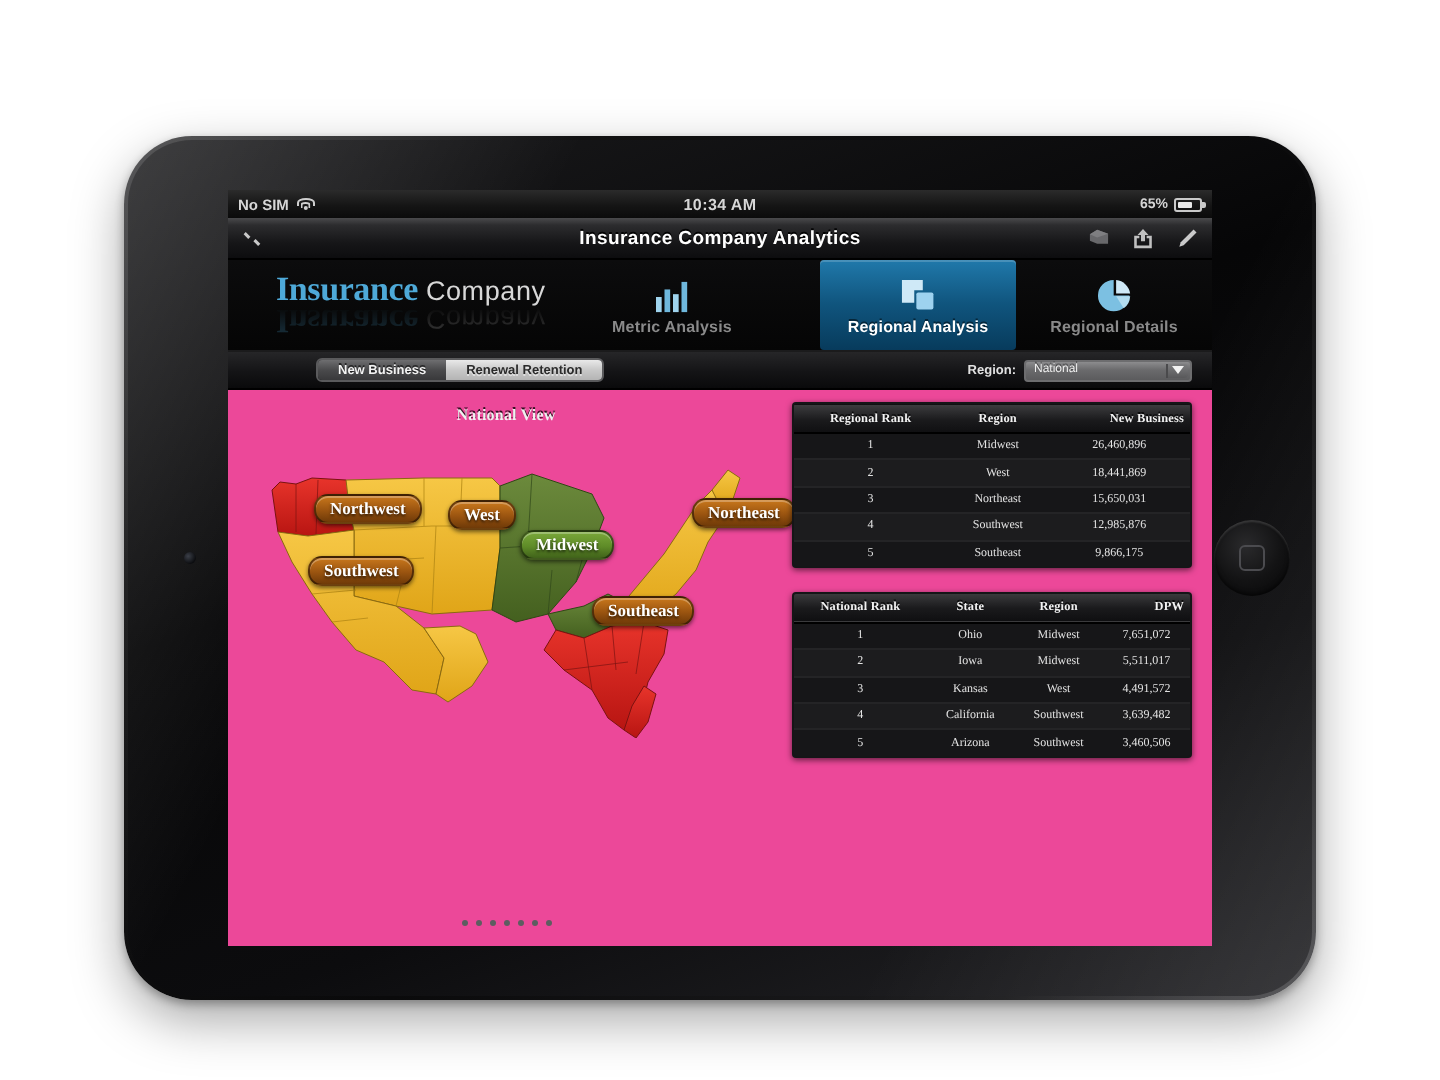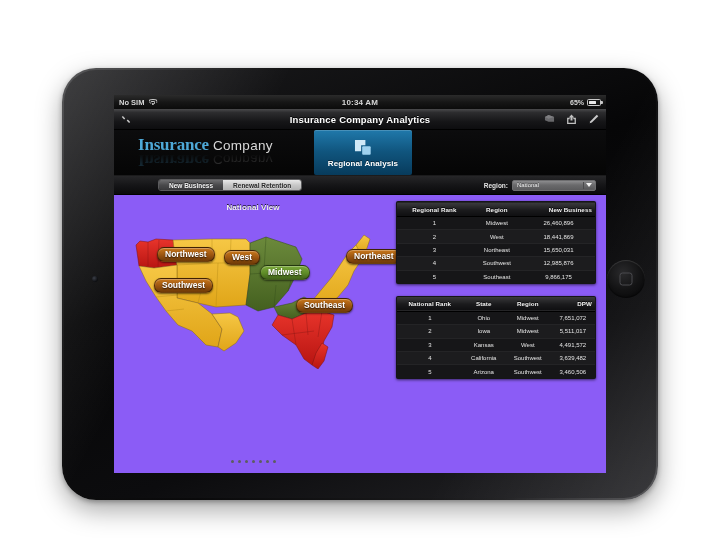--- a/index.html
+++ b/index.html
@@ -215,22 +215,23 @@
     position:absolute; right:1px; top:1px; bottom:1px; width:11px;
     background: linear-gradient(180deg,#7d7d7f 0%,#58585a 100%);
     border-left:1px solid #4a4a4c; border-radius:0 2px 2px 0;
     display:flex; align-items:center; justify-content:center;
   }
 
   
   #content {
     position:relative;
     height: 278px;
-    background:#8b5cf6;
+    background:#ec4899;
     display:flex;
+    font-family:Liberation Serif, serif;
   }
   #left-pane { width: 278px; position:relative; }
   #right-pane { flex:1; position:relative; padding-top:6px; }
 
   .panel-title {
     text-align:center; color:#f0f0f0;
     font-size:8px; font-weight:bold;
     letter-spacing:.1px;
     text-shadow:0 -1px 0 rgba(0,0,0,.8);
   }
@@ -364,31 +365,52 @@
           <span class="logo-ins">Insurance</span>
           <span class="logo-co">Company</span>
         </div>
         <div class="logo-line logo-reflect">
           <span class="logo-ins">Insurance</span>
           <span class="logo-co">Company</span>
         </div>
       </div>
 
       <div id="tabs">
+        <div class="tab">
+          <span class="tab-icon">
+            <svg width="19" height="17" viewBox="0 0 20 18">
+              <rect x="1" y="9" width="3" height="8" fill="#9fd4ee"></rect>
+              <rect x="5.5" y="5" width="3" height="12" fill="#6fb8dd"></rect>
+              <rect x="10" y="7.5" width="3" height="9.5" fill="#9fd4ee"></rect>
+              <rect x="14.5" y="1" width="3" height="16" fill="#6fb8dd"></rect>
+            </svg>
+          </span>
+          <span class="tab-label">Metric Analysis</span>
+        </div>
 
         <div class="tab active">
           <span class="tab-icon">
             <svg width="19" height="18" viewBox="0 0 20 19">
               <path d="M1 1 H12 V6.5 H7.5 V13 H1 Z" fill="#cfe9f7"></path>
               <rect x="8.6" y="7.6" width="9" height="9" rx="1" fill="#9ed2ef"></rect>
             </svg>
           </span>
           <span class="tab-label">Regional Analysis</span>
         </div>
 
+        <div class="tab">
+          <span class="tab-icon">
+            <svg width="19" height="18" viewBox="0 0 20 19">
+              <path d="M9.3 1 A8.3 8.3 0 1 0 17.6 9.3 L9.3 9.3 Z" fill="#7cc0e2"></path>
+              <path d="M10.6 1.1 A8.3 8.3 0 0 1 18 8.2 L10.6 8.2 Z" fill="#cfe9f7"></path>
+              <path d="M18 9.6 A8.3 8.3 0 0 1 14.6 16 L10.6 9.6 Z" fill="#b2dcf0"></path>
+            </svg>
+          </span>
+          <span class="tab-label">Regional Details</span>
+        </div>
       </div>
     </div>
 
     <div id="filterbar">
       <div id="segmented">
         <div class="seg on">New Business</div>
         <div class="seg off">Renewal Retention</div>
       </div>
       <div id="region-group">
         <span id="region-label">Region:</span>

